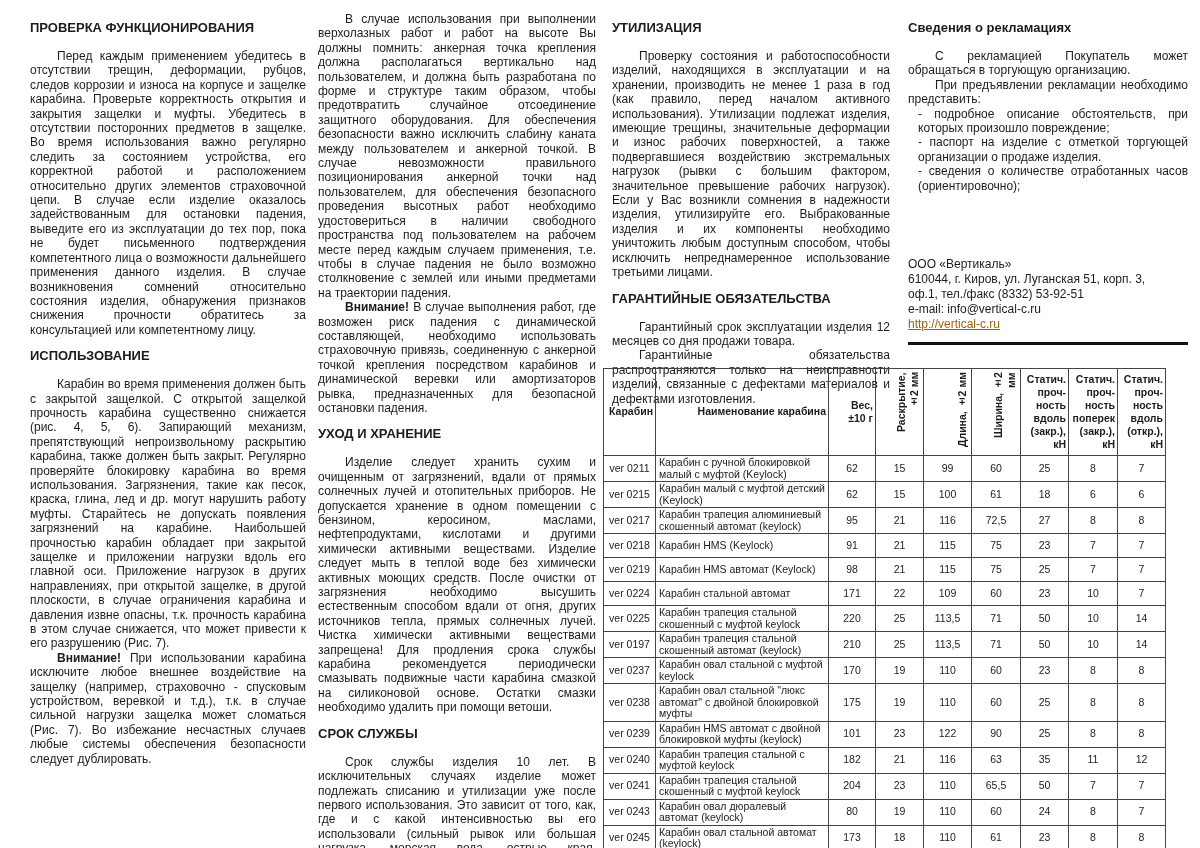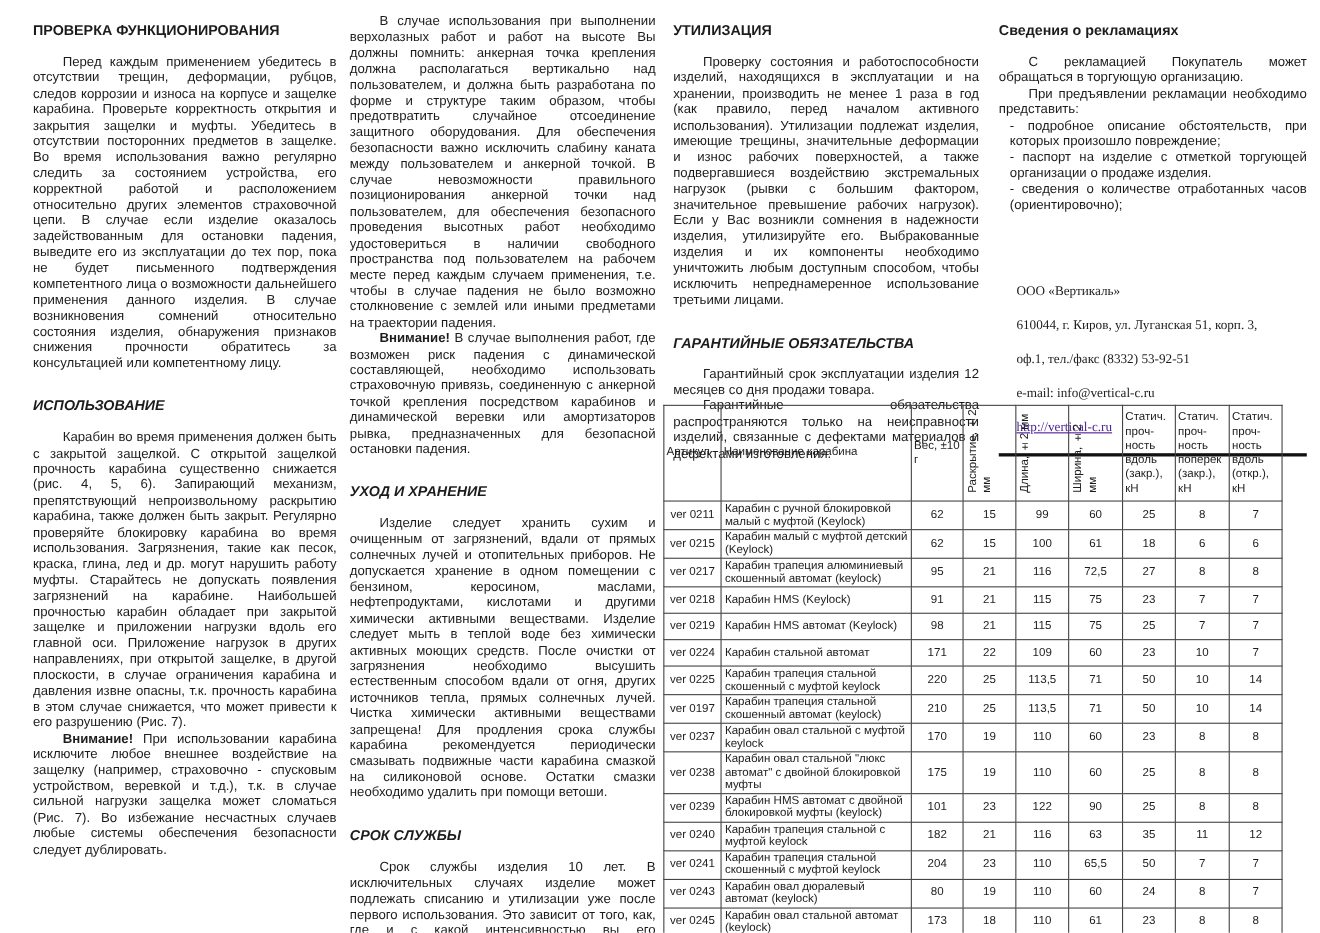--- a/index.html
+++ b/index.html
@@ -15,52 +15,52 @@
   #col1{left:30px;width:276px;}
   #col2{left:318px;width:278px;}
   #col3{left:612px;width:278px;}
   #col4{left:908px;width:280px;}
 
   h2{
     font-size:13px;
     font-weight:bold;
     margin:8px 0 14px 0;
   }
-  h2.mid{margin-top:24px;font-style:italic;}
+  h2.mid{margin-top:11px;}
   p{
     font-size:12px;
     line-height:14.4px;
     text-align:justify;
     text-indent:27px;
     margin:0;
   }
   p.cont{}
   .claims-item{
     font-size:12px;line-height:14.4px;text-align:justify;
     text-indent:0;margin:0;padding-left:10px;
   }
   .claims-item::before{content:"";}
   .company{
     margin-top:64px;
     font-size:12px;line-height:15px;
   }
-  .company div{margin:16px;font-family:Liberation Serif, serif;}
-  .company a{color:#4c1d95;text-decoration:underline;}
+  .company div{margin:0;}
+  .company a{color:#a16207;text-decoration:underline;}
   .thick-rule{
     border:none;border-top:3px solid #111;
     margin:10px 0 0 0;width:100%;
   }
 
   
   #spec-table-wrap{position:absolute;left:603px;top:368px;width:562px;}
   table{border-collapse:collapse;width:100%;table-layout:fixed;}
   th,td{border:1px solid #444;}
   thead th{
-    font-size:10.5px;font-weight:normal;line-height:1.25;
-    text-align:left;vertical-align:middle;
+    font-size:10.5px;font-weight:bold;line-height:1.25;
+    text-align:right;vertical-align:middle;
     height:82px;padding:2px;
     overflow:hidden;
   }
   thead th.vert span{
     writing-mode:vertical-rl;
     transform:rotate(180deg);
     display:inline-block;
     height:76px;
     line-height:1.25;
     white-space:normal;
@@ -131,21 +131,21 @@
       <col style="width:47px">
       <col style="width:48px">
       <col style="width:48px">
       <col style="width:49px">
       <col style="width:48px">
       <col style="width:49px">
       <col style="width:48px">
     </colgroup>
     <thead>
       <tr>
-        <th>Артикул</th>
+        <th>Карабин</th>
         <th>Наименование карабина</th>
         <th>Вес, ±10 г</th>
         <th class="vert"><span>Раскрытие, ±2 мм</span></th>
         <th class="vert"><span>Длина, ±2 мм</span></th>
         <th class="vert"><span>Ширина, ±2 мм</span></th>
         <th>Статич. проч-ность вдоль (закр.), кН</th>
         <th>Статич. проч-ность поперек (закр.), кН</th>
         <th>Статич. проч-ность вдоль (откр.), кН</th>
       </tr>
     </thead>

